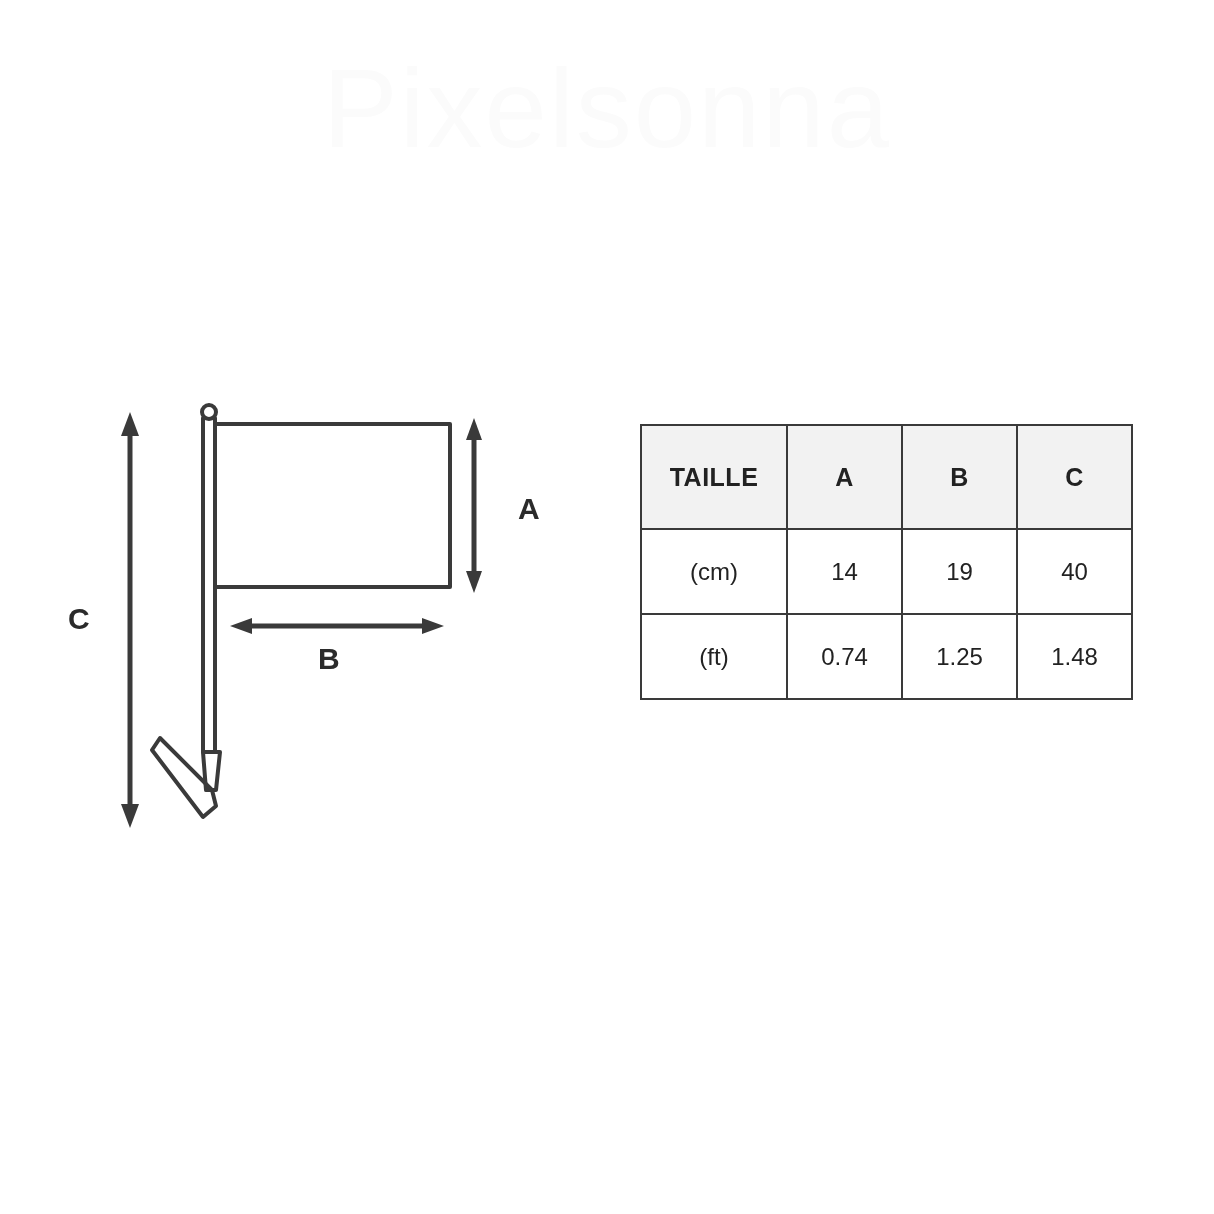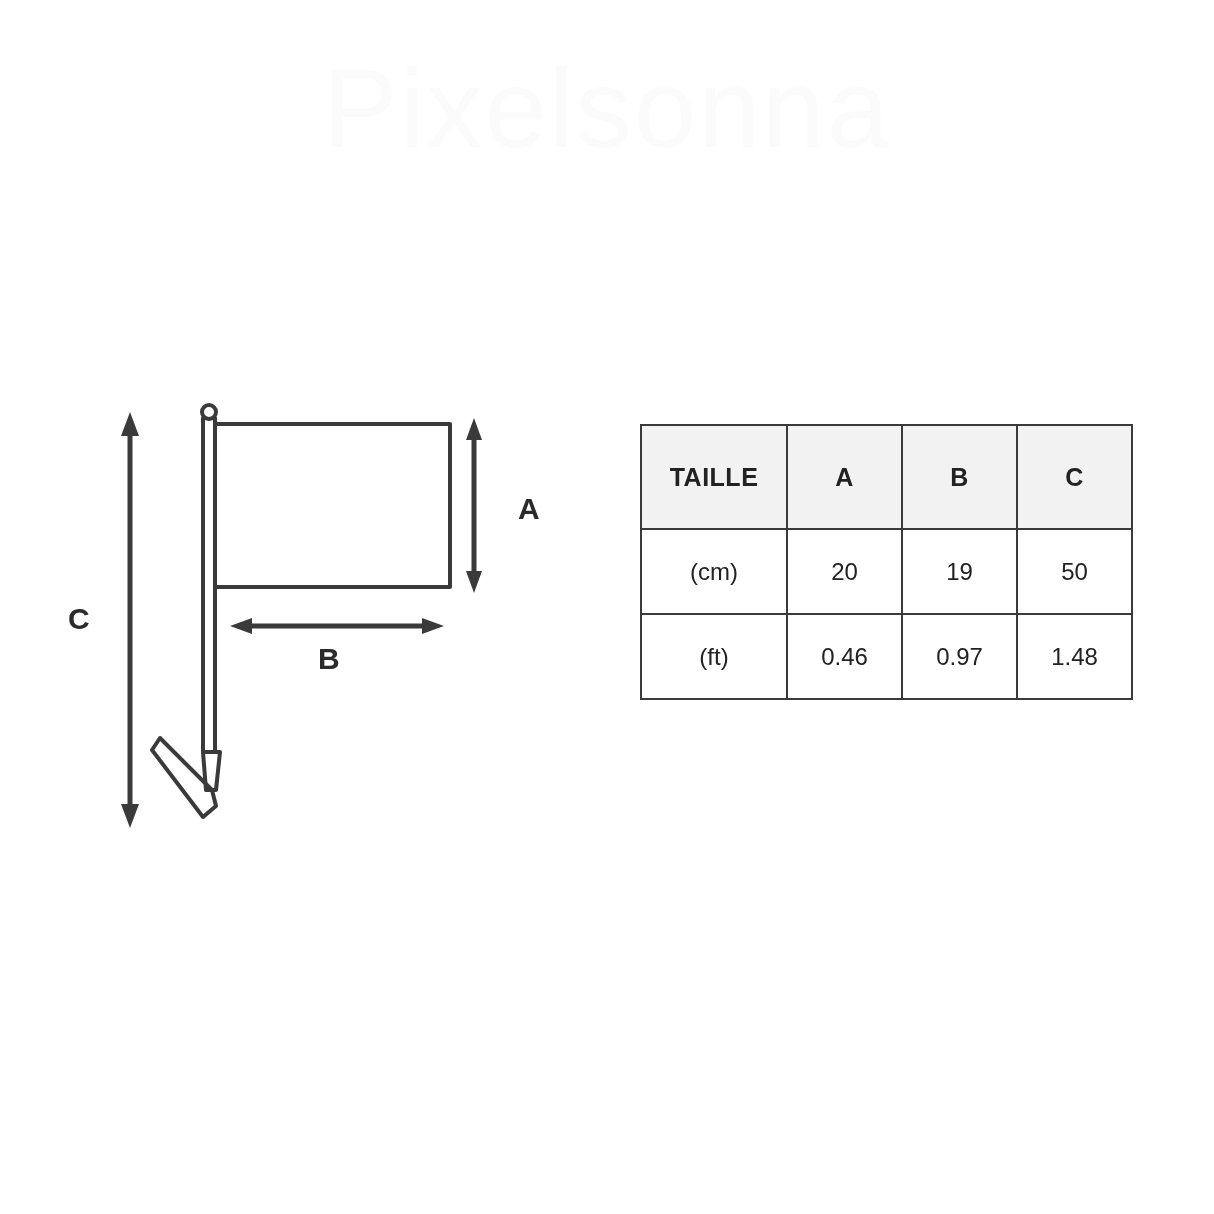--- a/index.html
+++ b/index.html
@@ -140,26 +140,26 @@
       <tr>
         <th>TAILLE</th>
         <th>A</th>
         <th>B</th>
         <th>C</th>
       </tr>
     </thead>
     <tbody>
       <tr>
         <td>(cm)</td>
-        <td>20</td>
+        <td>14</td>
         <td>19</td>
-        <td>50</td>
+        <td>40</td>
       </tr>
       <tr>
         <td>(ft)</td>
-        <td>0.46</td>
-        <td>0.97</td>
+        <td>0.74</td>
+        <td>1.25</td>
         <td>1.48</td>
       </tr>
     </tbody>
   </table>
 
 </div>
 
 </body></html>

